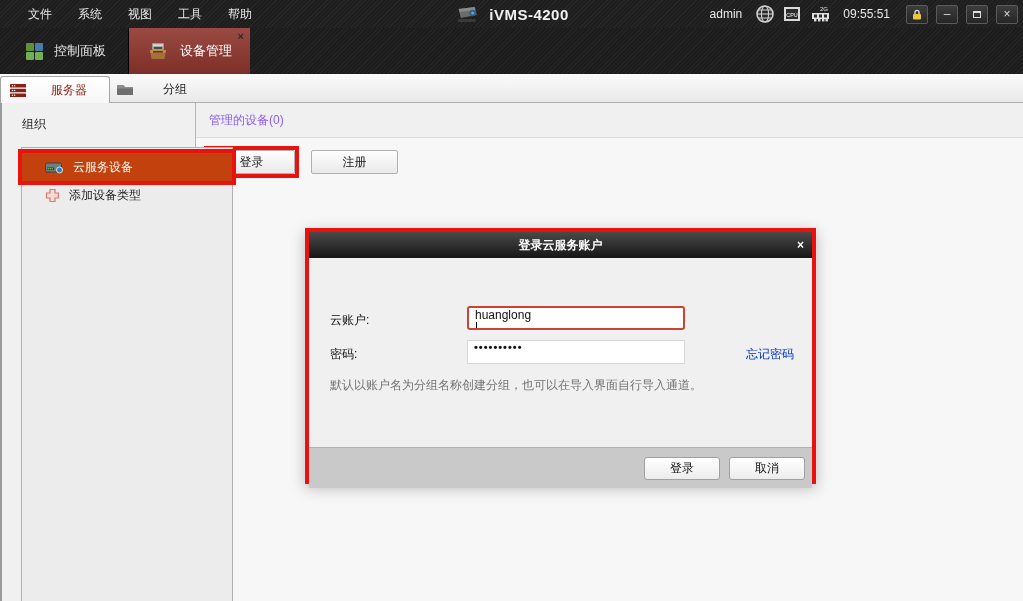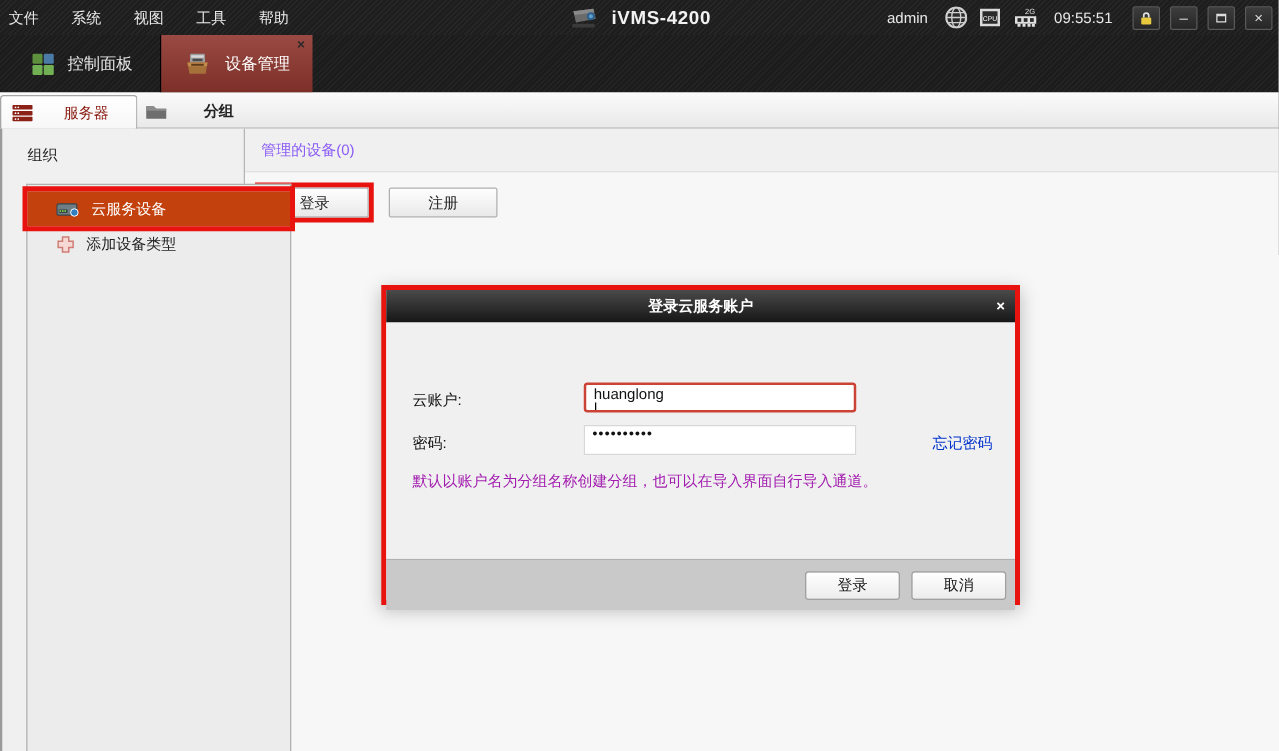--- a/index.html
+++ b/index.html
@@ -4,21 +4,21 @@
 <style>
   * { margin:0; padding:0; box-sizing:border-box; }
   body { background:#333; font-family:"Liberation Sans","DejaVu Sans",sans-serif; }
   .window { position:relative; width:1023px; height:601px; background:#f0f0f0; overflow:hidden; }
 
   
   .titlebar { position:absolute; left:0; top:0; width:1023px; height:28px;
     background-color:#1e1e1e;
     background-image:repeating-linear-gradient(135deg, rgba(255,255,255,.04) 0 1px, transparent 1px 3px);
     display:flex; align-items:center; color:#e8e8e8; font-size:12px; }
-  .menu { display:flex; gap:26px; padding-left:7px; }
+  .menu { display:flex; gap:26px; padding-left:28px; }
   .menu span { cursor:default; }
   .tb-center { position:absolute; left:50%; transform:translateX(-50%); display:flex; align-items:center; gap:9px; }
   .app-title { font-size:15px; font-weight:bold; letter-spacing:.5px; color:#f2f2f2; }
   .tb-right { margin-left:auto; display:flex; align-items:center; gap:8px; padding-right:5px; }
   .tb-right .user { margin-right:6px; }
   .tb-right .time { margin:0 8px 0 4px; }
   .winbtn { width:22px; height:19px; background:linear-gradient(#3d3d3d,#262626);
     border:1px solid #5a5a5a; border-radius:2px; color:#ddd; font-size:12px; line-height:16px;
     text-align:center; display:flex; align-items:center; justify-content:center; }
   .maxglyph { width:8px; height:7px; border:1px solid #ddd; border-top:2px solid #ddd; }
@@ -37,21 +37,21 @@
   .gi1 { background:#5d8f3c; } .gi2 { background:#4a7ba6; } .gi3 { background:#72b153; } .gi4 { background:#72b153; }
 
   
   .subtabs { position:absolute; left:0; top:74px; width:1023px; height:29px;
     background:linear-gradient(#fbfbfb,#e9e9e9); border-bottom:1px solid #adadad; }
   .tab-server { position:absolute; left:0; top:2px; height:27px; width:110px; z-index:2;
     background:linear-gradient(#ffffff,#f7f7f7); border:1px solid #a5a5a5; border-bottom:none;
     border-radius:3px 3px 0 0; display:flex; align-items:center; }
   .tab-server .lbl { margin-left:24px; font-size:12px; color:#8b2016; }
   .tab-server svg { margin-left:8px; }
-  .tab-group { position:absolute; left:112px; top:2px; height:27px; width:130px; display:flex; align-items:center;font-weight:bold; }
+  .tab-group { position:absolute; left:112px; top:2px; height:27px; width:130px; display:flex; align-items:center; }
   .tab-group .lbl { margin-left:28px; font-size:12px; color:#222; }
   .tab-group svg { margin-left:4px; }
 
   
   .content { position:absolute; left:0; top:103px; width:1023px; height:498px; display:flex;
     border-left:2px solid #9a9a9a; background:#f0f0f0; }
   .leftpanel { width:194px; border-right:1px solid #b5b5b5; position:relative; background:#f0f0f0; }
   .lp-header { padding:13px 0 0 20px; font-size:12px; color:#222; }
   .treebox { position:absolute; left:19px; top:44px; width:212px; bottom:0;
     background:#ececec; border:1px solid #b0b0b0; border-bottom:none; padding-top:5px; }
@@ -79,21 +79,21 @@
   .dlg-body { position:relative; height:189px; background:#f0f0f0; font-size:12px; color:#111; }
   .dlg-label { position:absolute; left:21px; }
   .fld { position:absolute; left:158px; width:218px; height:24px; background:#fff;
     font-size:12px; display:flex; align-items:flex-start; padding-left:6px;flex-direction:column; }
   .fld-account { top:48px; border:2px solid #cb4335; border-radius:3px; }
   .fld-password { top:82px; border:1px solid #d8d8d8; font-weight:bold; letter-spacing:1px; font-size:11px; }
   .caret { display:inline-block; width:1px; height:14px; background:#000; margin-left:1px; vertical-align:middle; }
   .lbl-account { top:54px; }
   .lbl-password { top:88px; }
   .forgot { position:absolute; left:437px; top:88px; color:#0033cc; font-size:12px; }
-  .dlg-note { position:absolute; left:21px; top:119px; font-size:12px; color:#a21caf; }
+  .dlg-note { position:absolute; left:21px; top:119px; font-size:12px; color:#737373; }
   .dlg-footer { height:41px; background:#c9c9c9; border-top:1px solid #b0b0b0;
     display:flex; align-items:center; justify-content:flex-end; gap:9px; padding-right:7px; }
   .dbtn { width:76px; height:23px; background:linear-gradient(#ffffff,#ececec);
     border:1px solid #a0a0a0; border-radius:3px; font-size:12px; color:#111;
     display:flex; align-items:center; justify-content:center; }
 </style>
 </head>
 <body>
 
 <div class="window">

